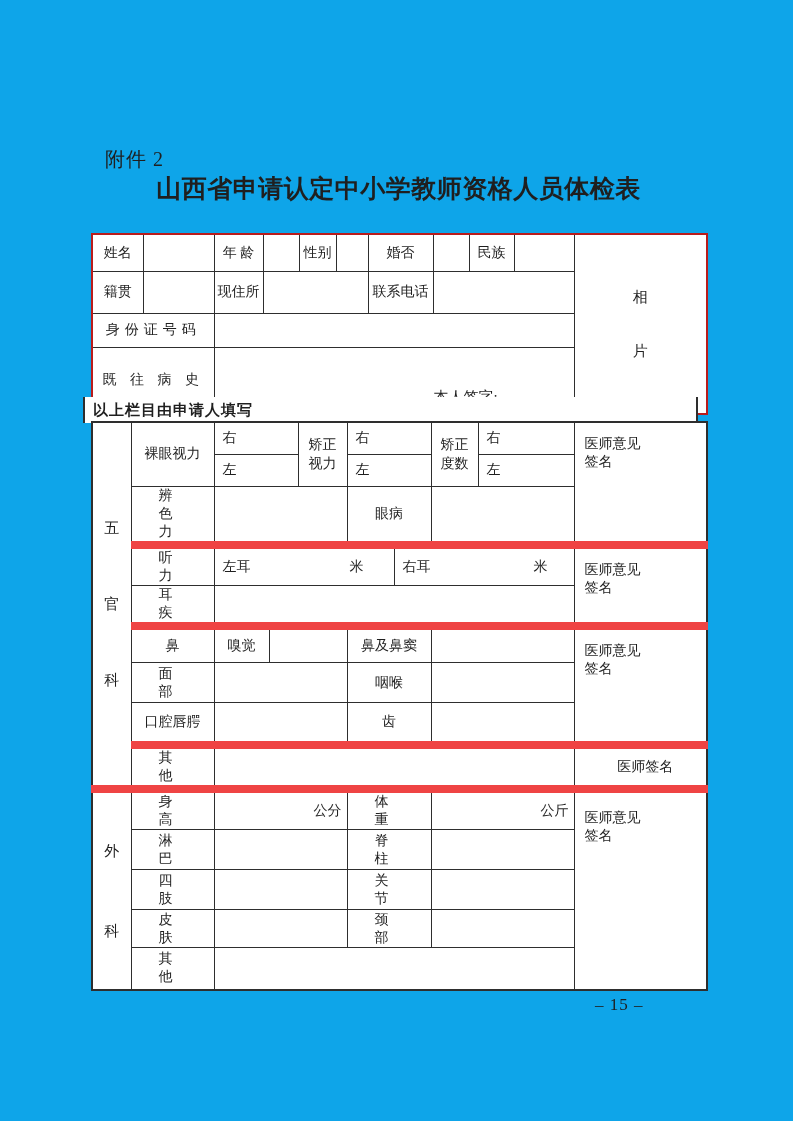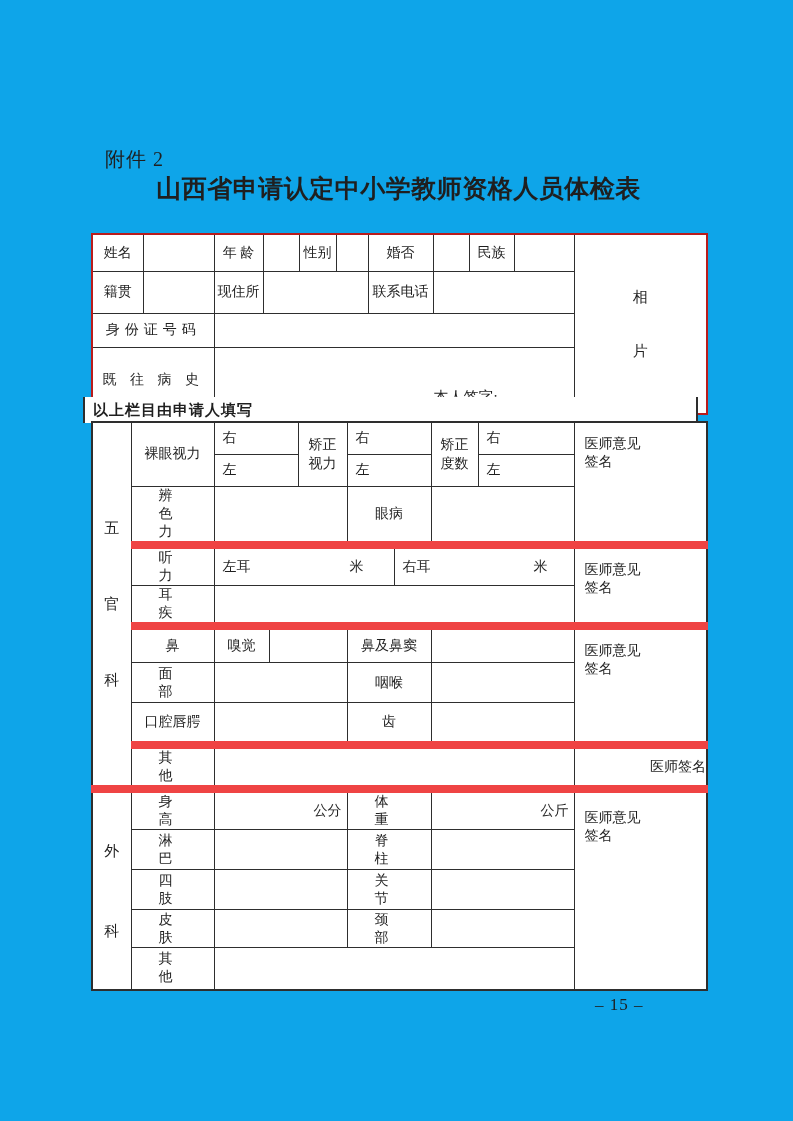--- a/index.html
+++ b/index.html
@@ -42,21 +42,21 @@
   .self-sign { position: absolute; left: 219px; bottom: 6px; font-size: 15px; white-space: nowrap; }
   .jlabel { text-align: justify; text-align-last: justify; padding: 0 27px; }
   .lpad { text-align: left; padding-left: 8px; }
   .unit-row { display: flex; align-items: center; justify-content: space-between; padding: 0 30px 0 8px; }
   .unit-row2 { display: flex; align-items: center; justify-content: space-between; padding: 0 26px 0 8px; }
   .unit-right { text-align: right; padding-right: 5px; }
   .two-line { line-height: 19px; }
   .doc-cell { vertical-align: top; }
   .doc-block { height: 100%; display: flex; flex-direction: column; justify-content: space-between;
                padding: 12px 8px 10px 10px; text-align: left; }
-  .doc-single { text-align: right; padding-left: 10px; }
+  .doc-single { text-align: center; padding-left: 10px; }
   .thick td, td.thick { border-top: 8px solid #ef4444; }
   .pagenum { position: absolute; left: 595px; top: 995px; font-size: 17px; letter-spacing: 1px; }
 </style>
 </head>
 <body>
 
 <div class="page">
 
   <div class="attachment">附件 2</div>
   <div class="title">山西省申请认定中小学教师资格人员体检表</div>

